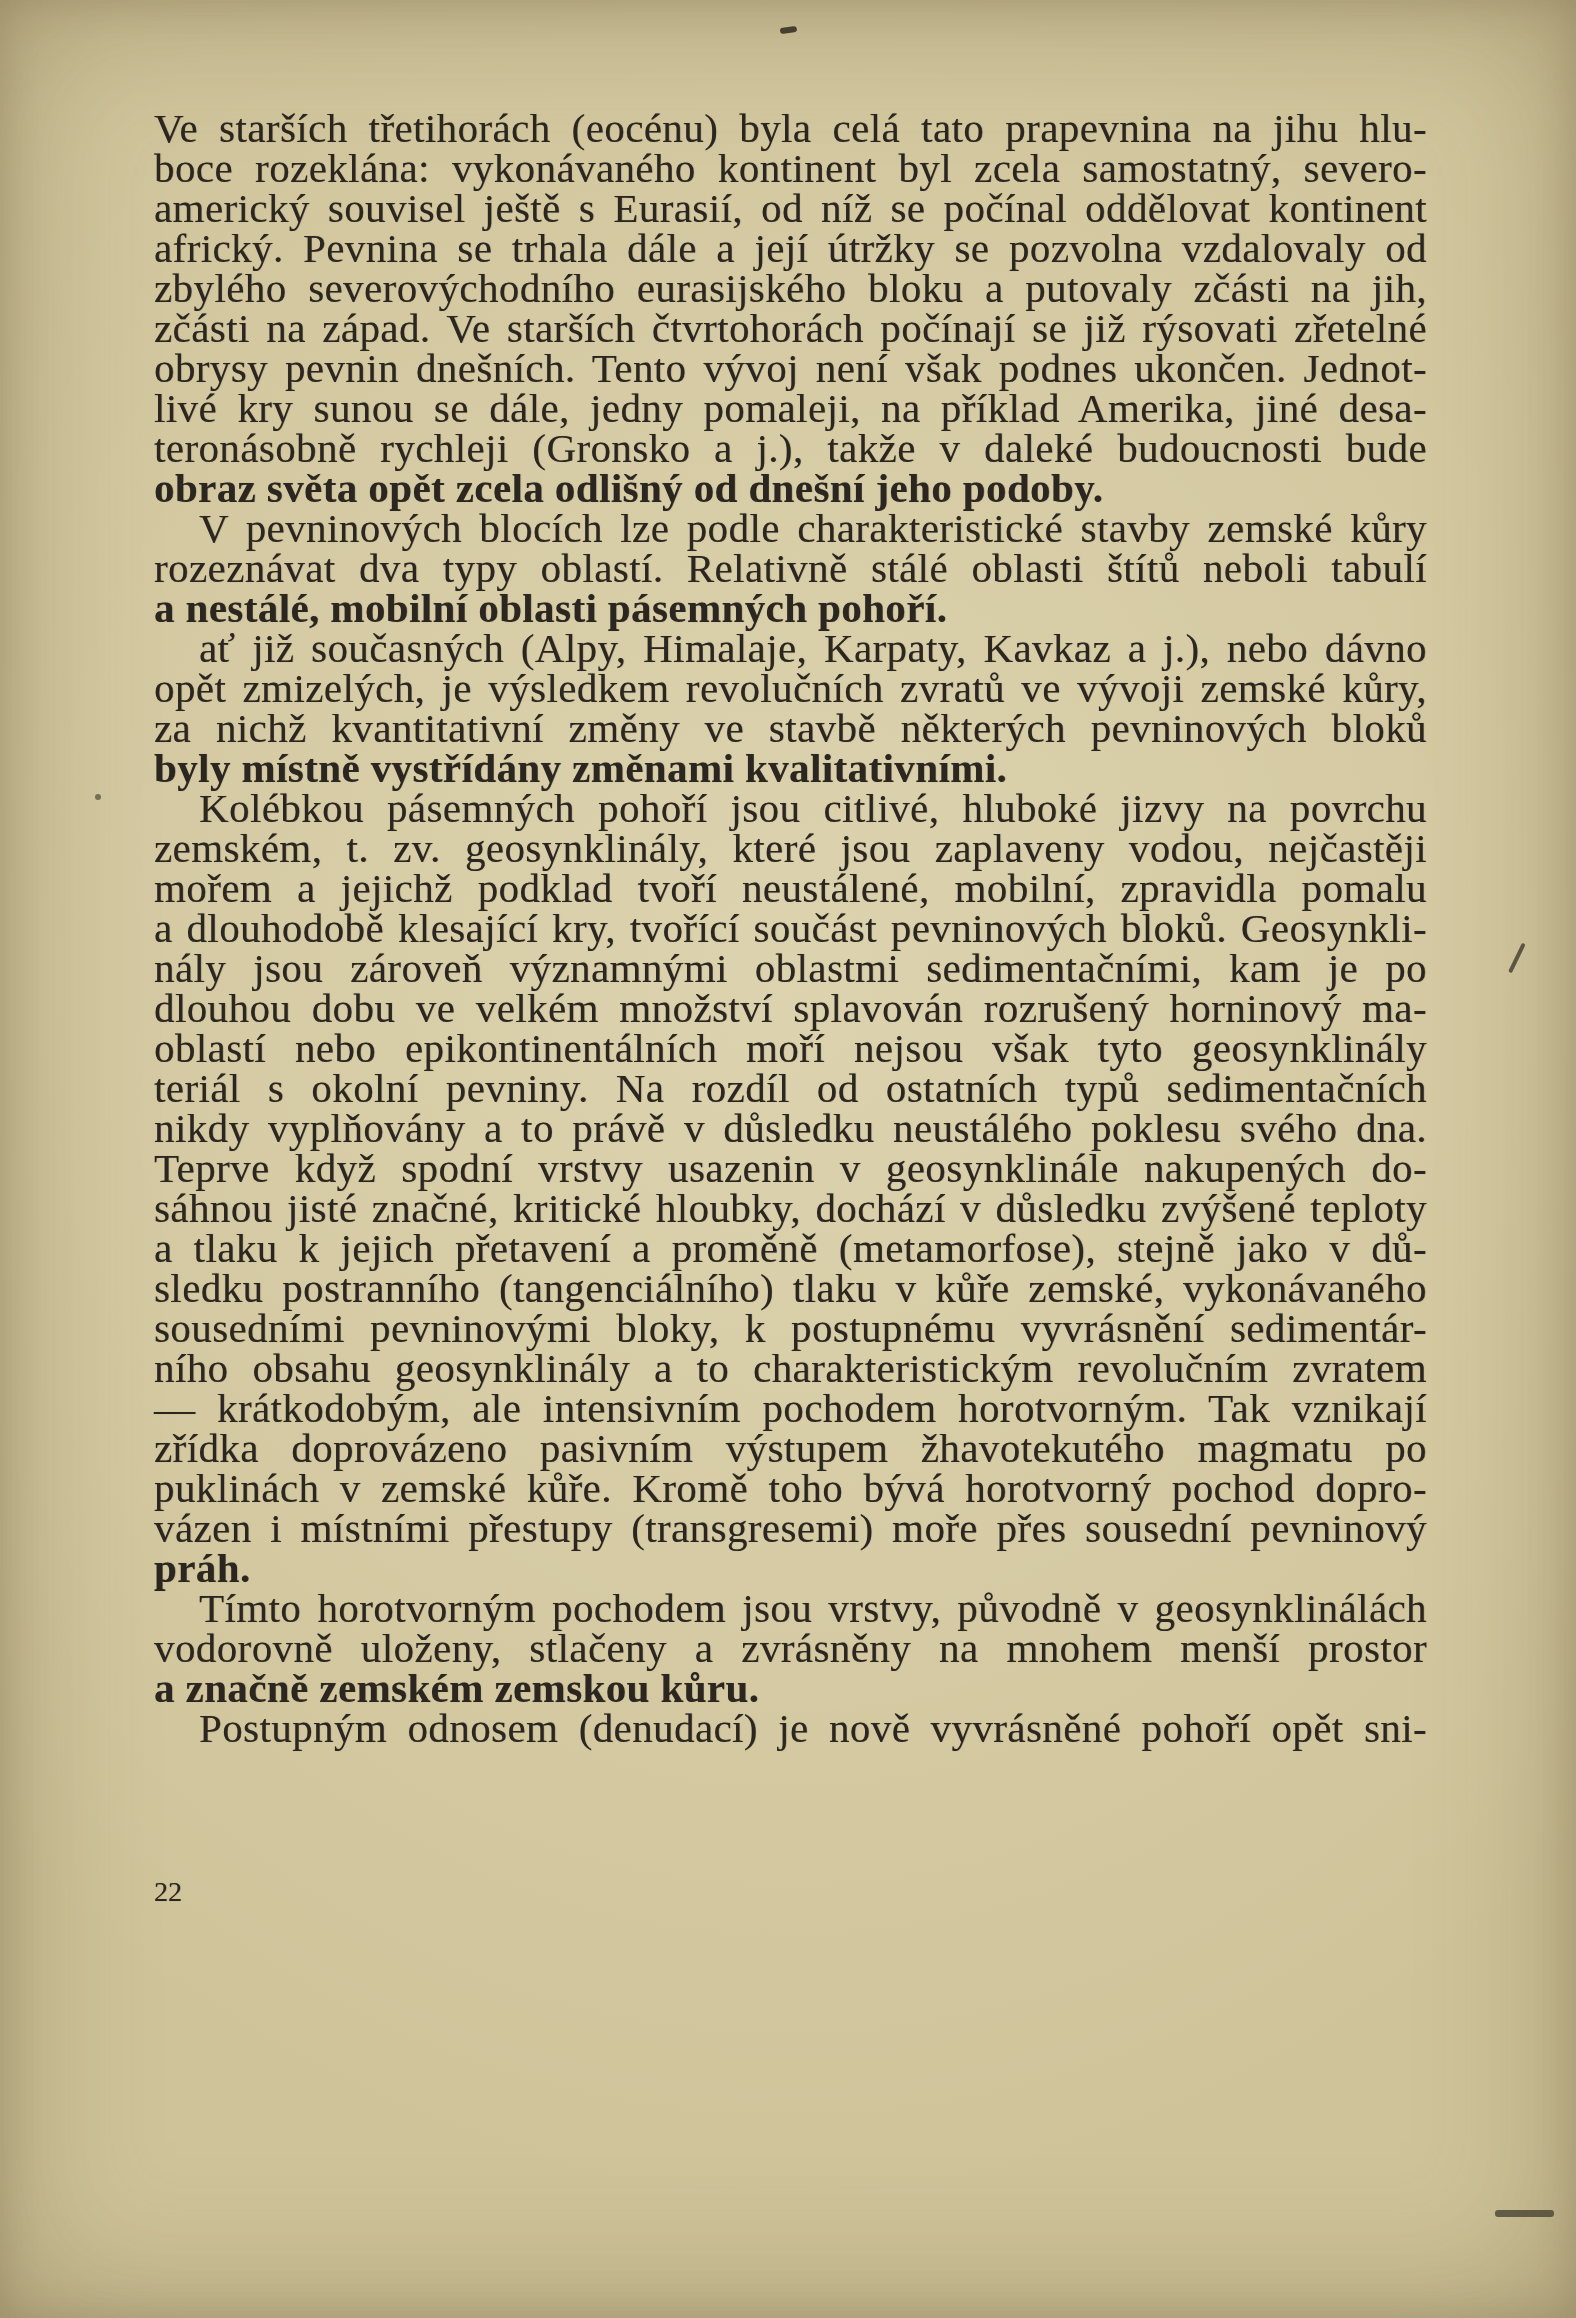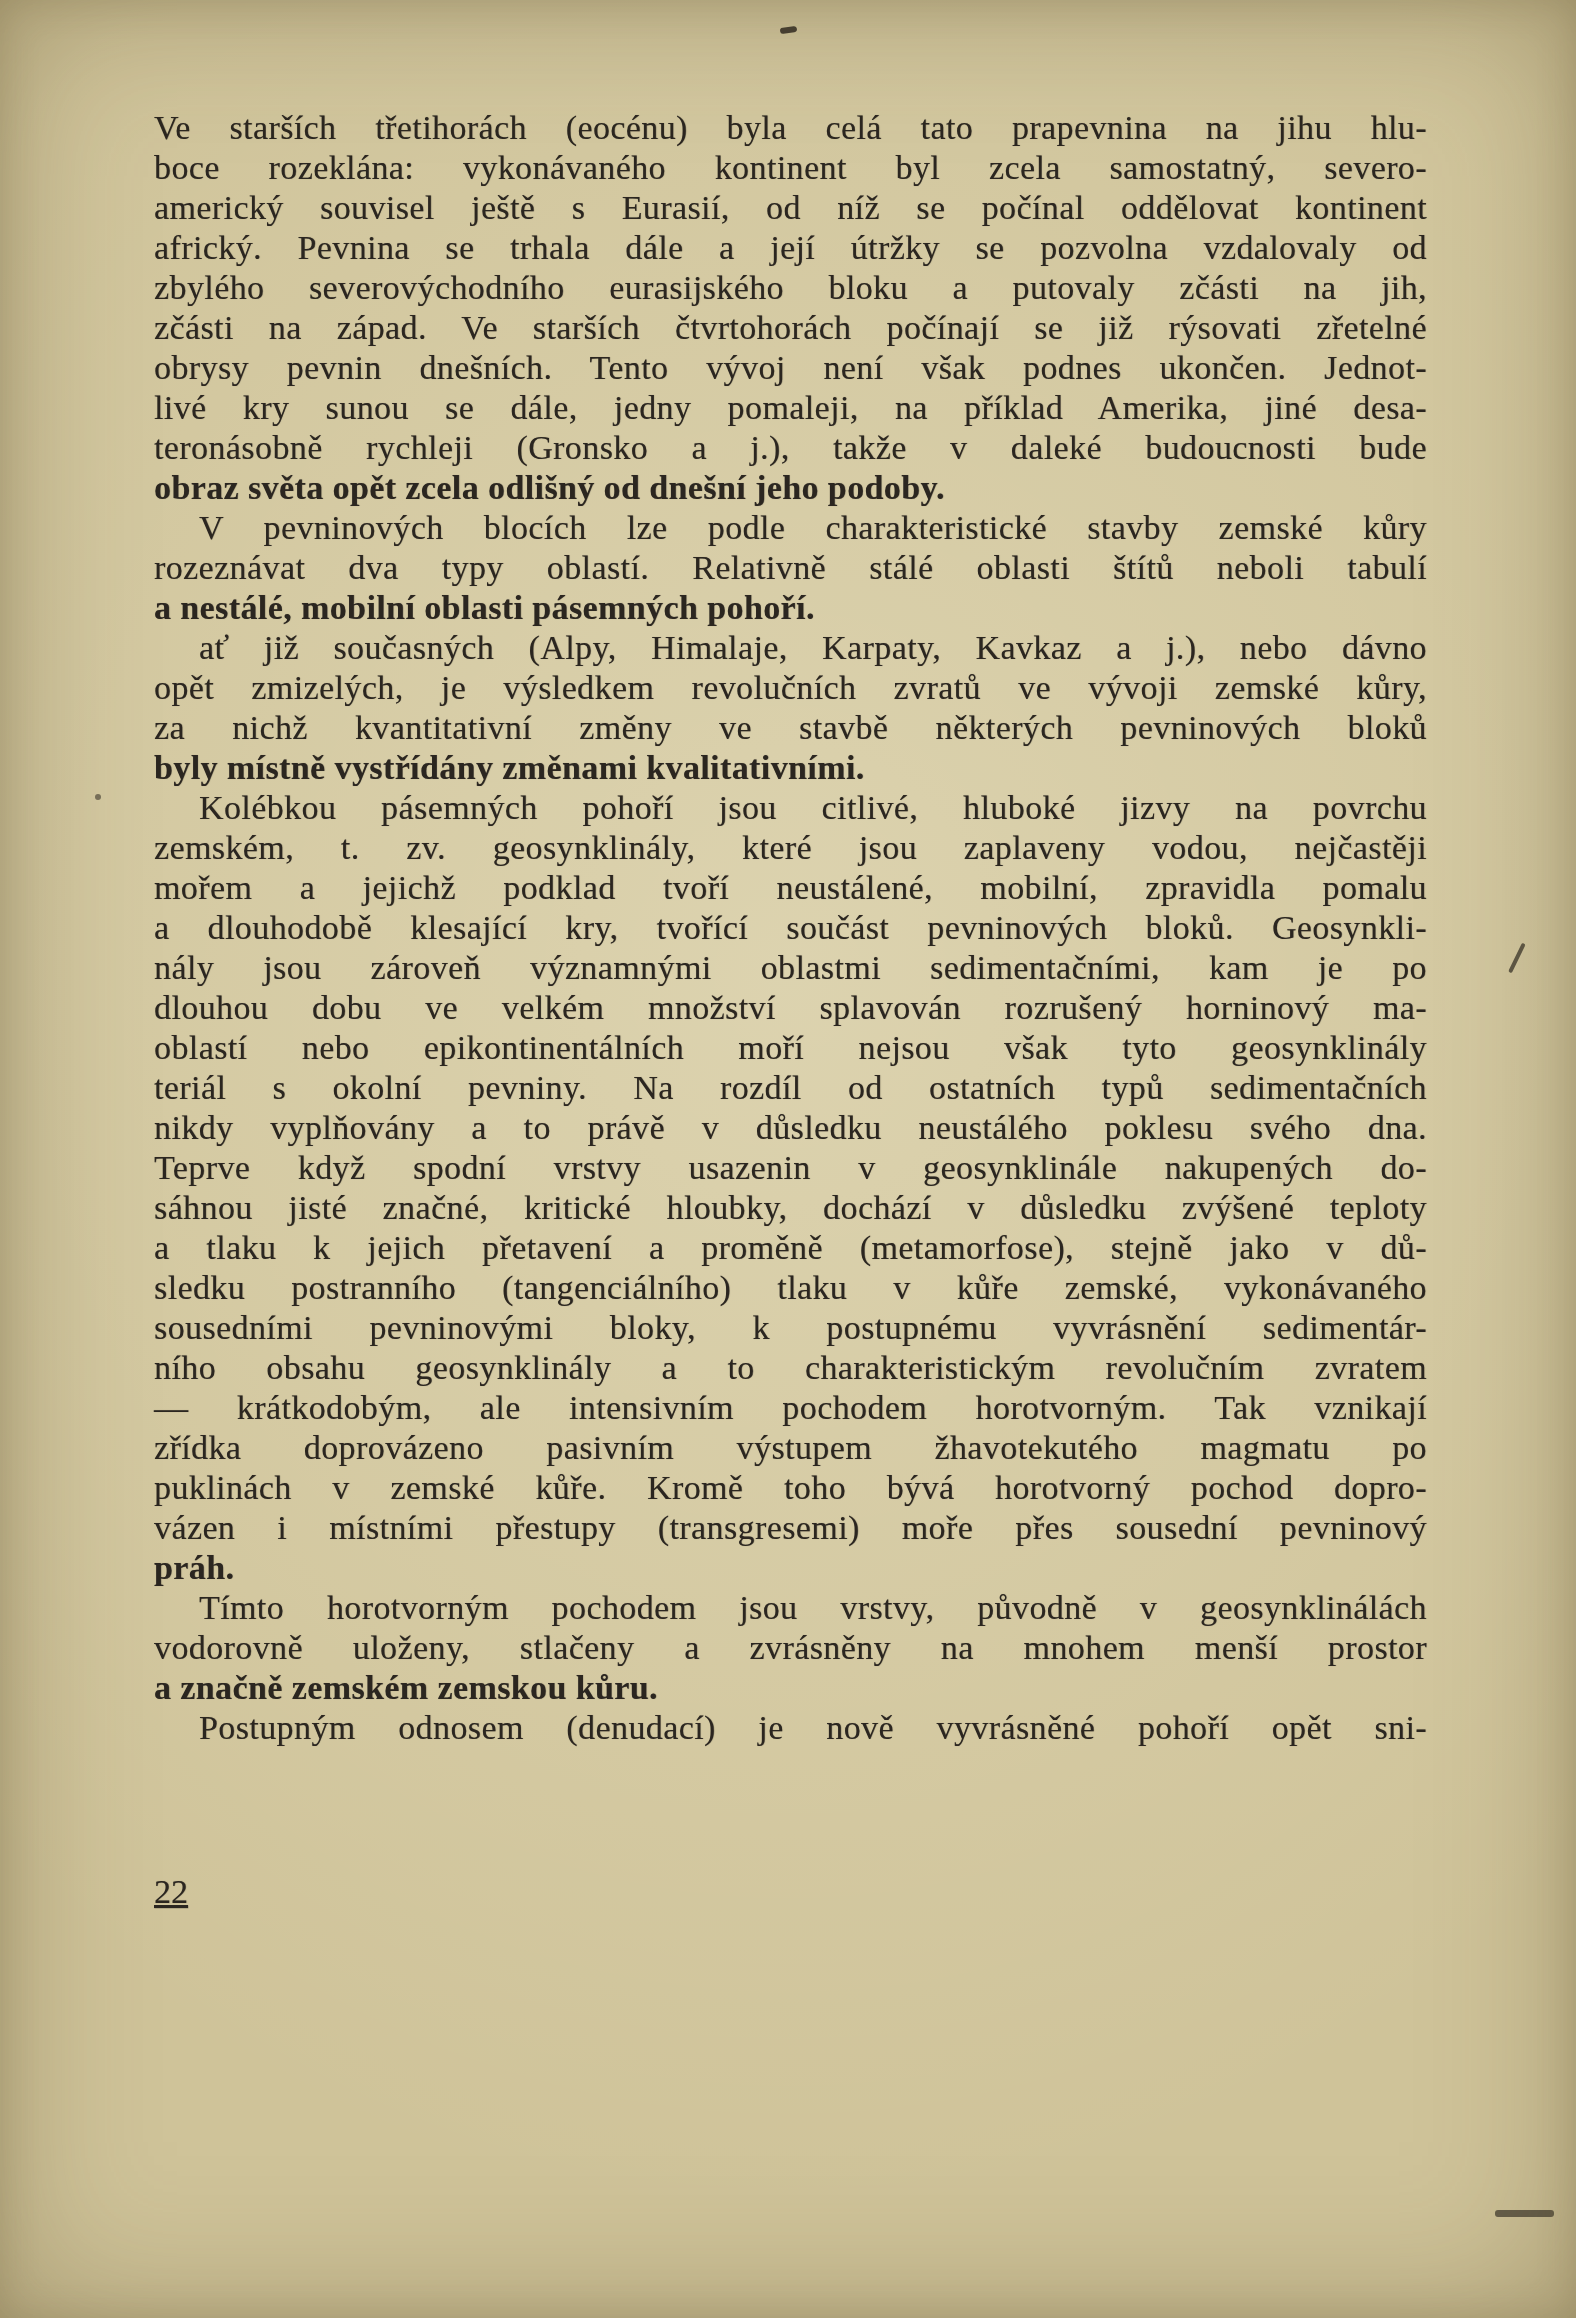--- a/index.html
+++ b/index.html
@@ -35,45 +35,44 @@
   }
   .text-block {
     position: absolute;
     left: 154px;
     top: 108px;
     width: 1273px;
   }
   .para {
     margin: 0;
     padding: 0;
-    font-size: 34px;
+    font-size: 41px;
     line-height: 40px;
     letter-spacing: 0.4px;
   }
   .line {
     display: block;
     text-align: justify;
     text-align-last: justify;
     text-shadow: 0.4px 0.4px 0.7px rgba(43,38,32,0.45);
   }
   .line.last {
     text-align-last: left;
     font-weight: bold;
   }
   .para.indent > .line:first-child {
     text-indent: 45px;
   }
   .page-number {
     position: absolute;
     left: 154px;
     top: 1872px;
-    font-size: 34px;
+    font-size: 28px;
     line-height: 40px;
     text-shadow: 0.4px 0.4px 0.7px rgba(43,38,32,0.45);
-    text-decoration: underline;
   }
   
   .artifact {
     position: absolute;
     background: var(--ink);
   }
   .artifact.spot-top {
     left: 780px; top: 26.6px; width: 16.7px; height: 5.9px;
     border-radius: 3px; opacity: 0.85; transform: rotate(-8deg);
   }

